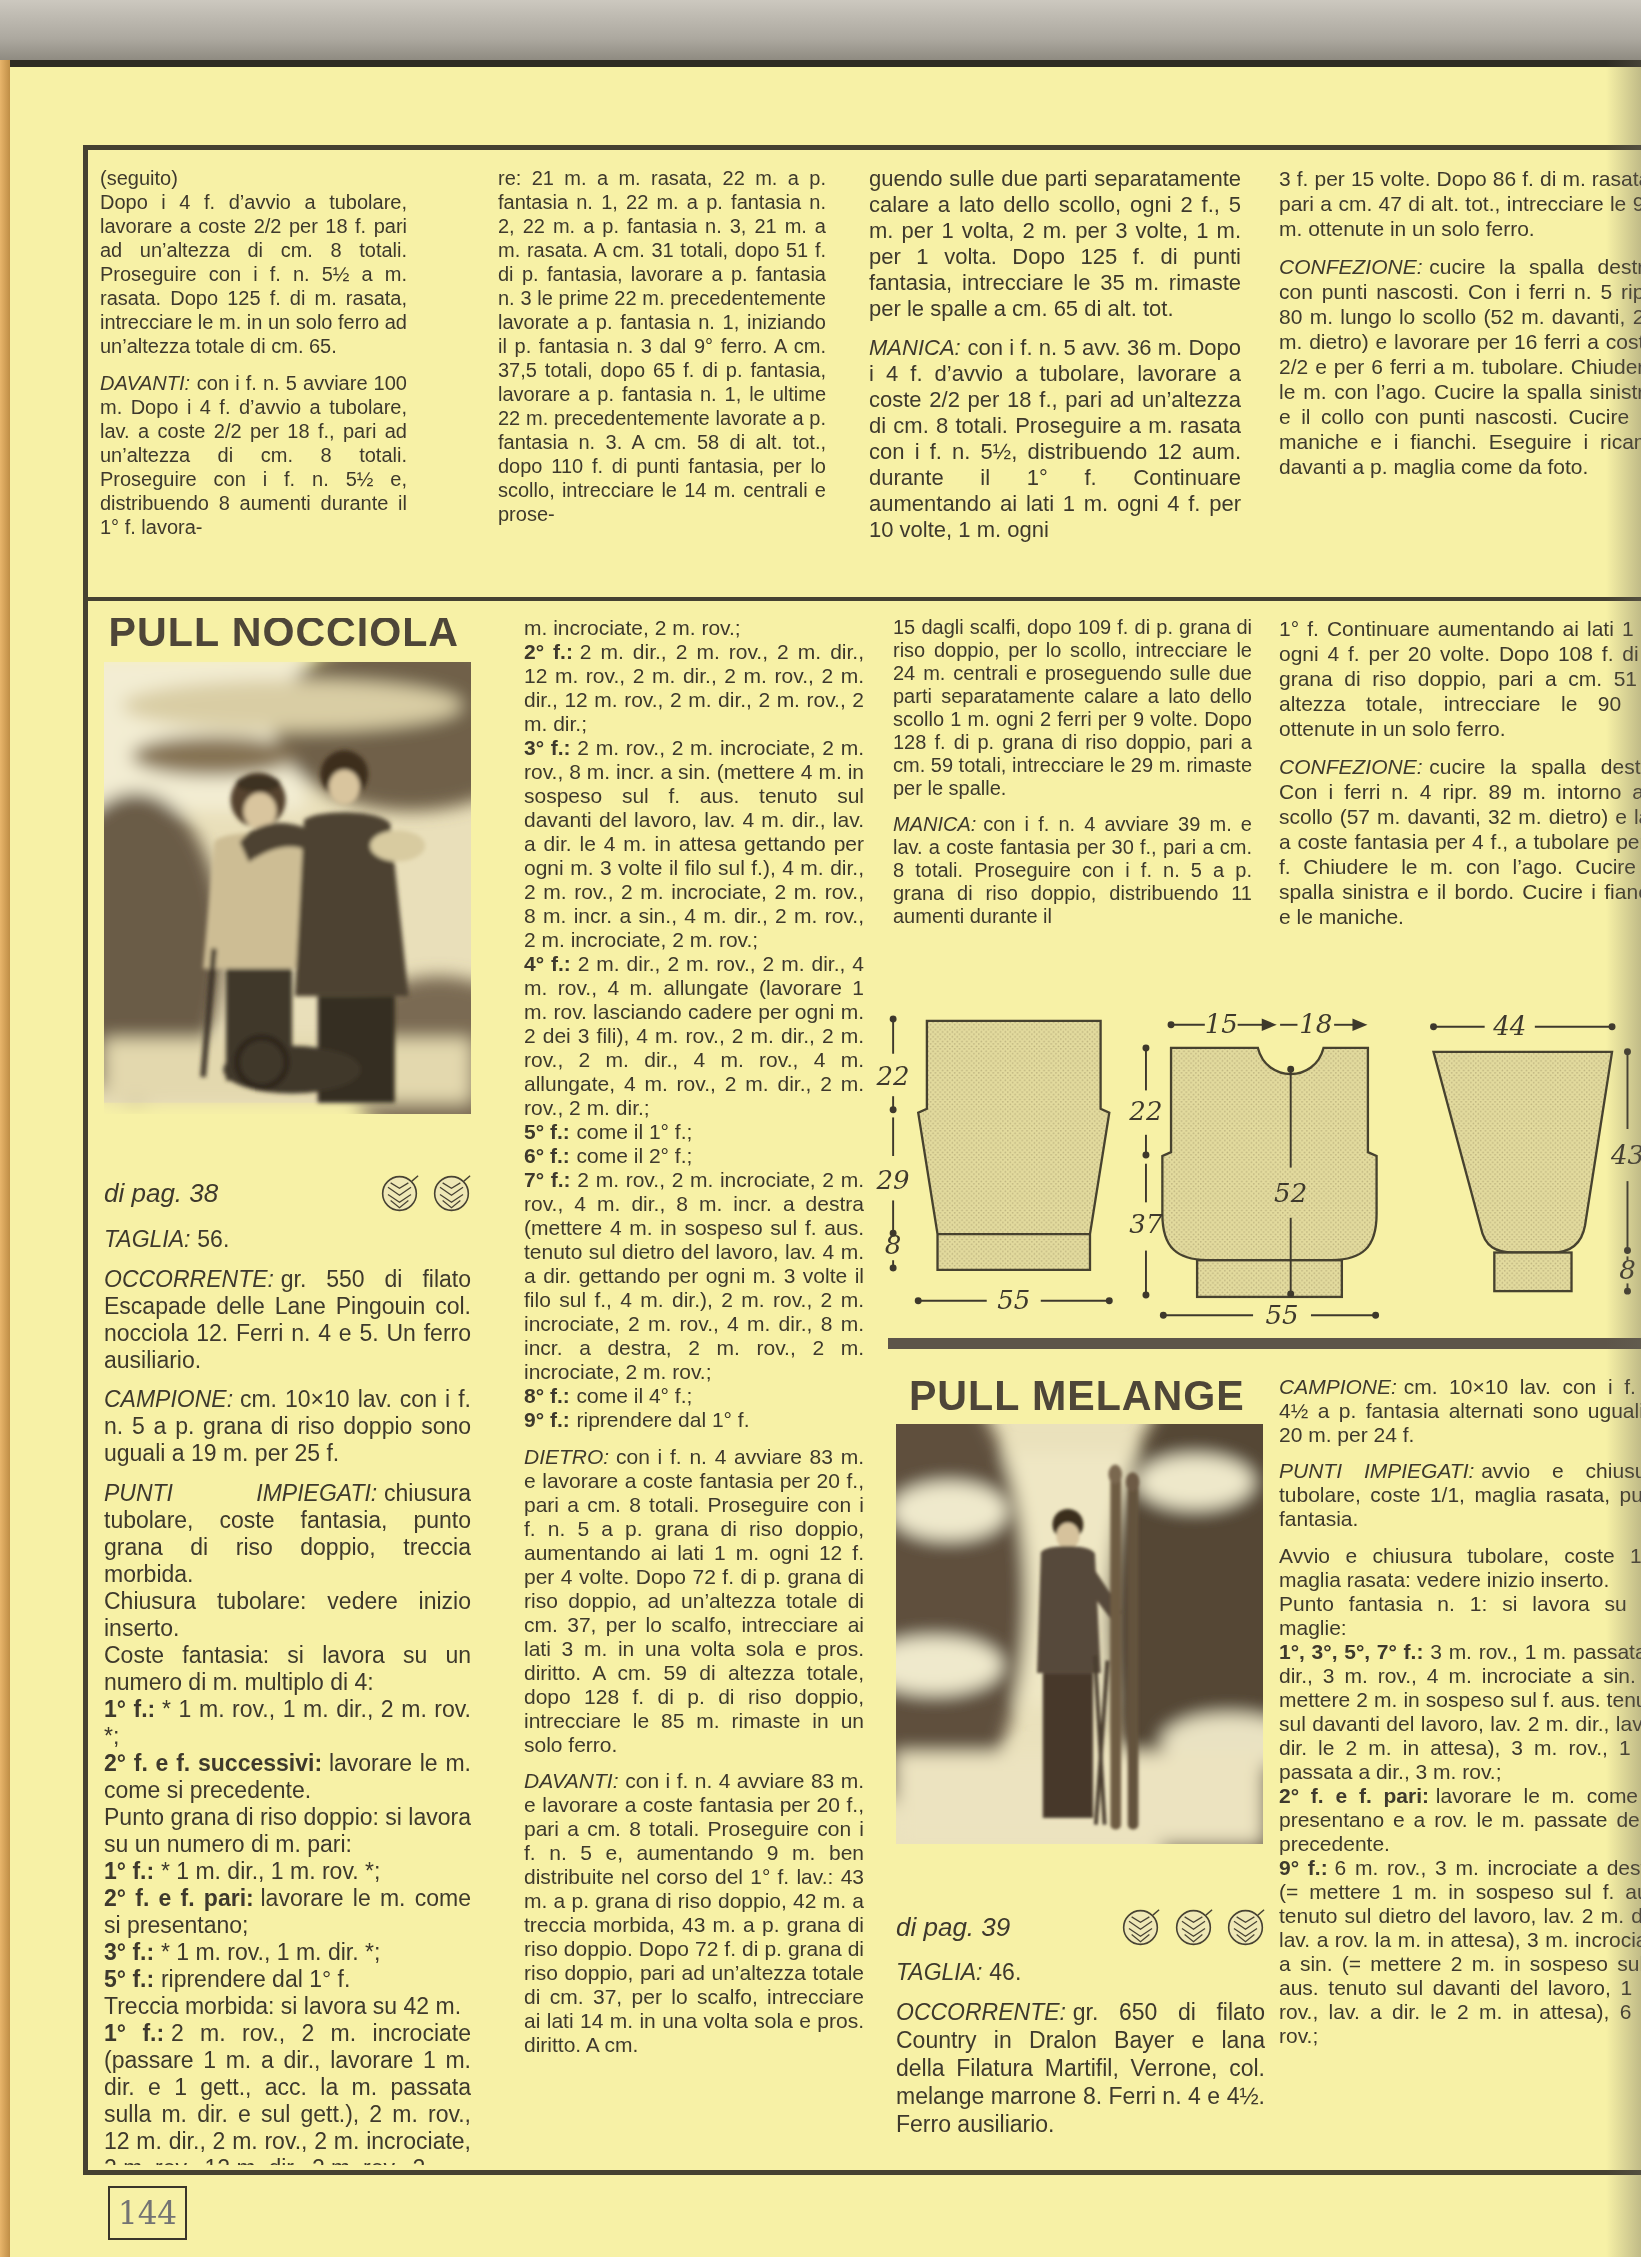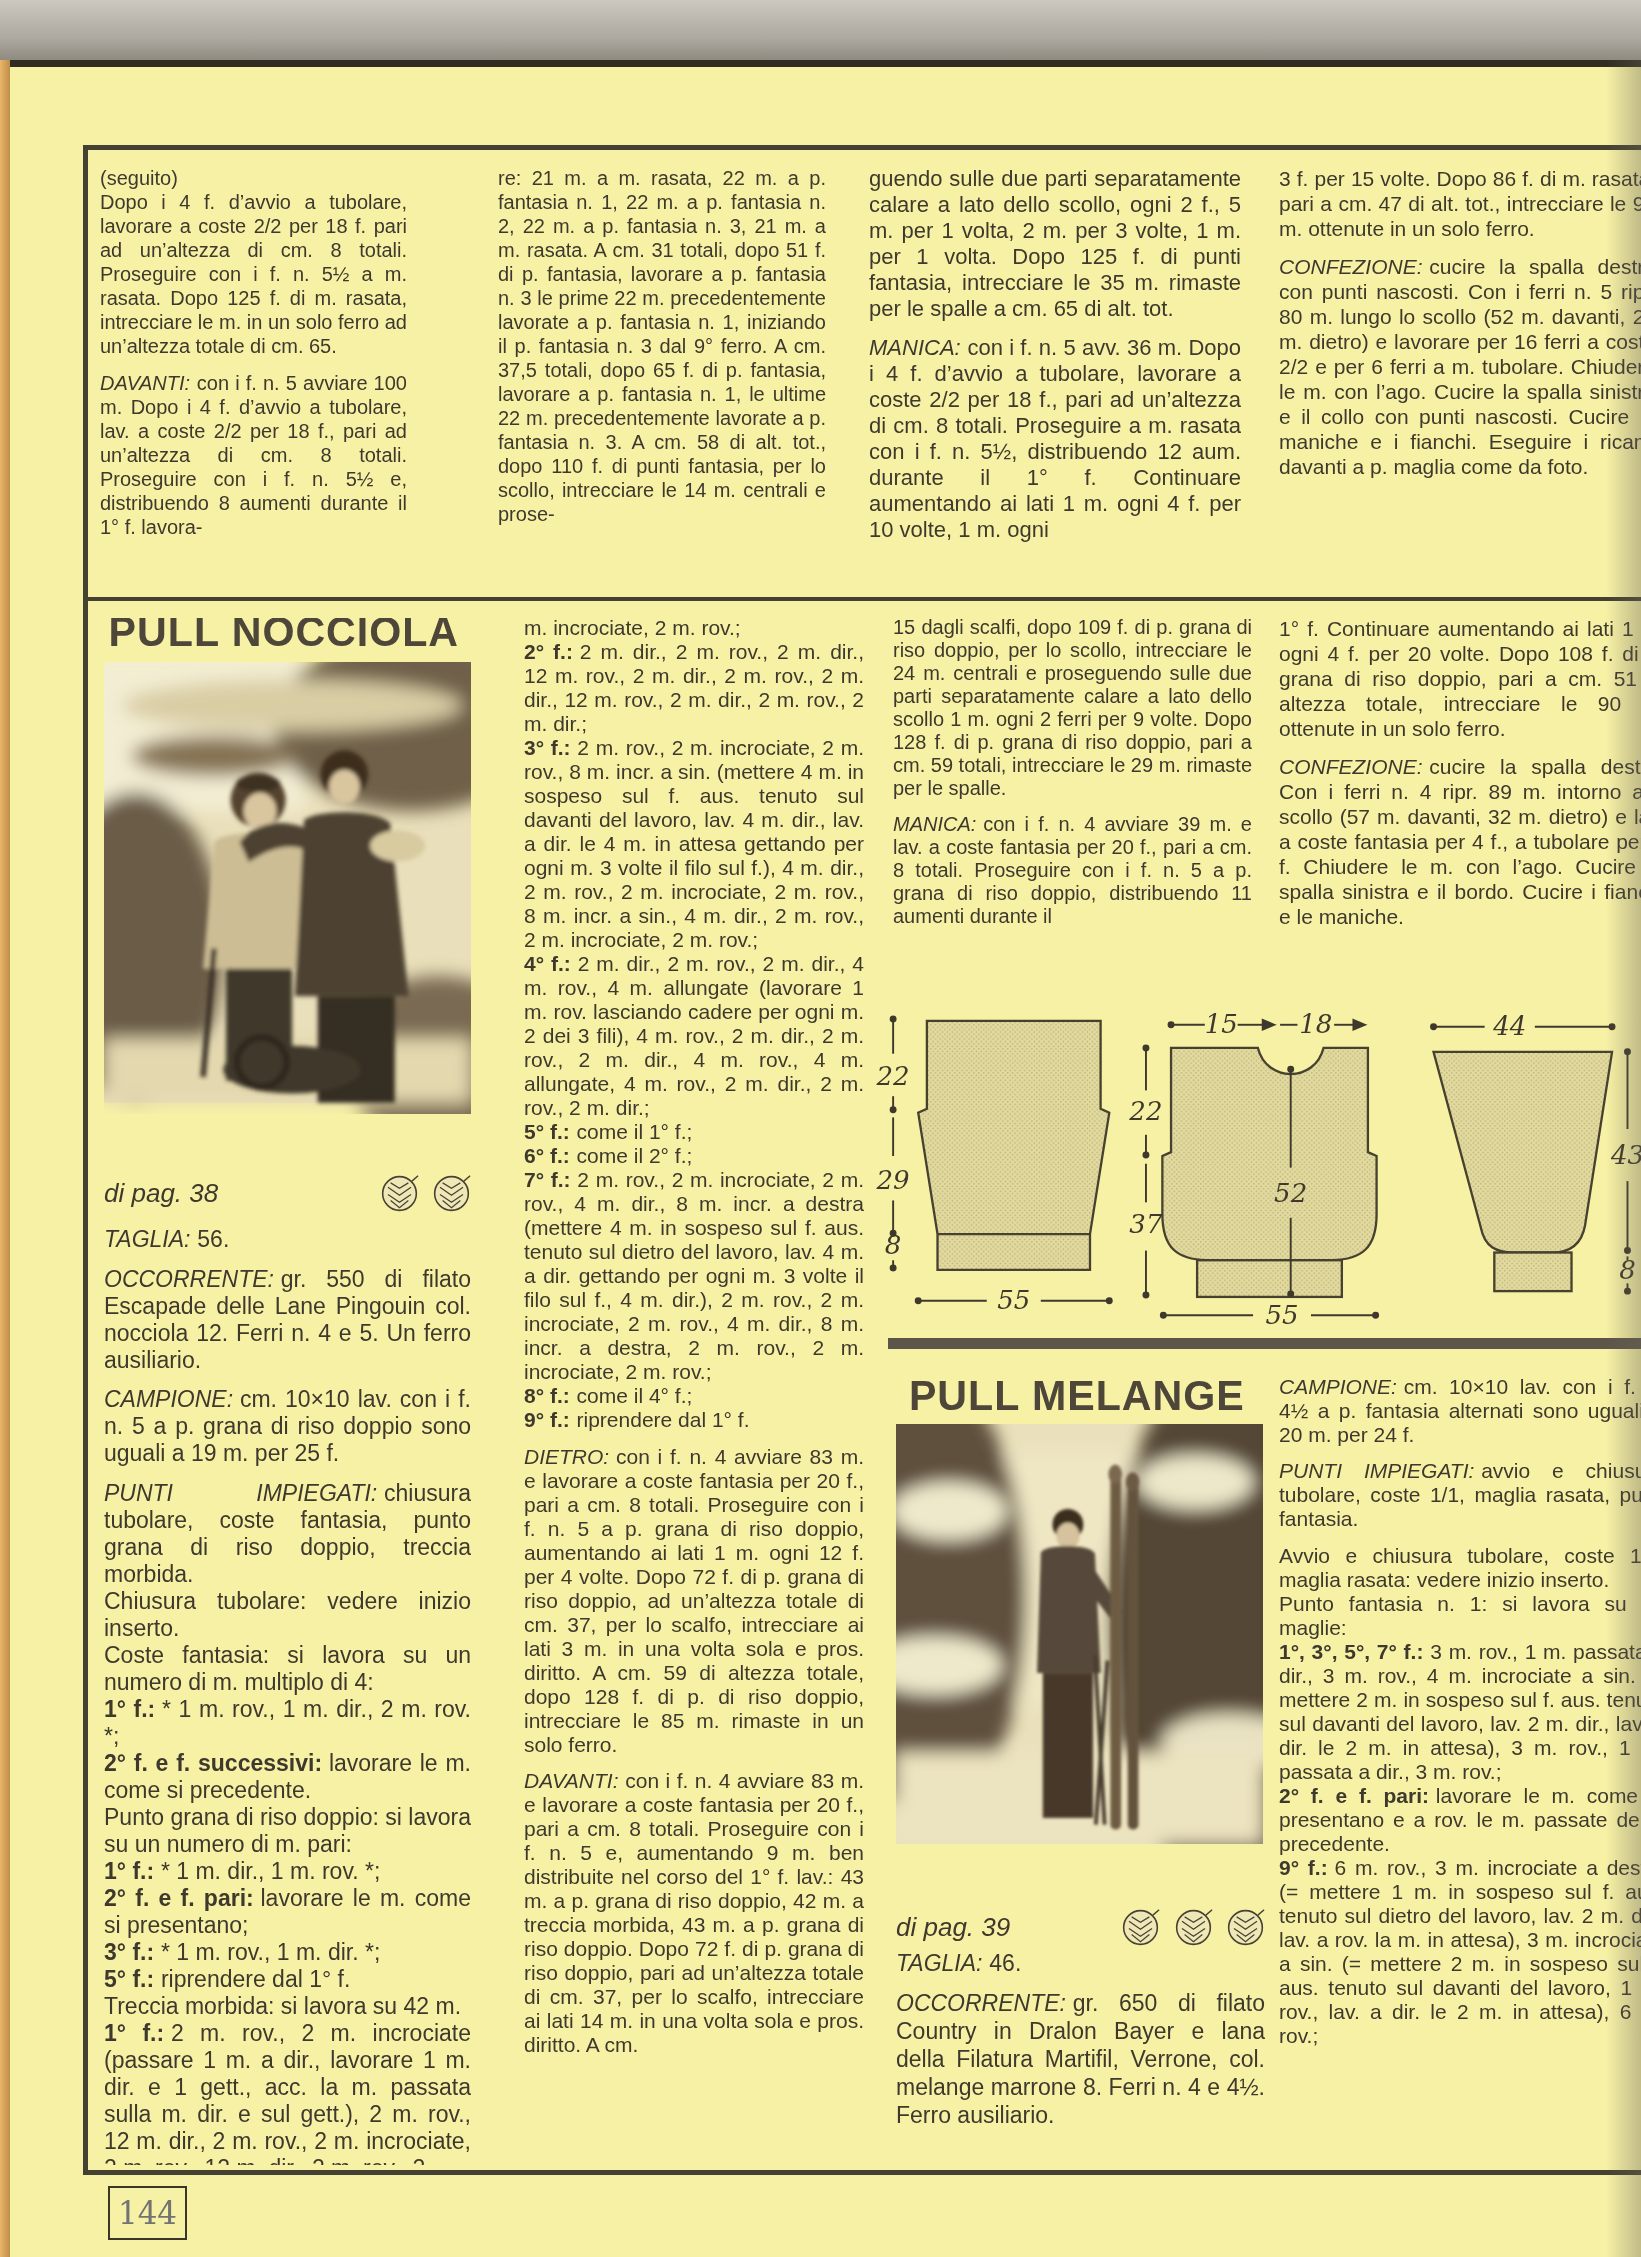--- a/index.html
+++ b/index.html
@@ -166,21 +166,21 @@
   <p><span class="lb">6° f.:</span><span>come il 2° f.;</span></p>
   <p><span class="lb">7° f.:</span><span>2 m. rov., 2 m. incrociate, 2 m. rov., 4 m. dir., 8 m. incr. a destra (mettere 4 m. in sospeso sul f. aus. tenuto sul dietro del lavoro, lav. 4 m. a dir. gettando per ogni m. 3 volte il filo sul f., 4 m. dir.), 2 m. rov., 2 m. incrociate, 2 m. rov., 4 m. dir., 8 m. incr. a destra, 2 m. rov., 2 m. incrociate, 2 m. rov.;</span></p>
   <p><span class="lb">8° f.:</span><span>come il 4° f.;</span></p>
   <p><span class="lb">9° f.:</span><span>riprendere dal 1° f.</span></p>
   <p class="blk"><span class="li">DIETRO:</span><span>con i f. n. 4 avviare 83 m. e lavorare a coste fantasia per 20 f., pari a cm. 8 totali. Proseguire con i f. n. 5 a p. grana di riso doppio, aumentando ai lati 1 m. ogni 12 f. per 4 volte. Dopo 72 f. di p. grana di riso doppio, ad un’altezza totale di cm. 37, per lo scalfo, intrecciare ai lati 3 m. in una volta sola e pros. diritto. A cm. 59 di altezza totale, dopo 128 f. di p. di riso doppio, intrecciare le 85 m. rimaste in un solo ferro.</span></p>
   <p class="blk"><span class="li">DAVANTI:</span><span>con i f. n. 4 avviare 83 m. e lavorare a coste fantasia per 20 f., pari a cm. 8 totali. Proseguire con i f. n. 5 e, aumentando 9 m. ben distribuite nel corso del 1° f. lav.: 43 m. a p. grana di riso doppio, 42 m. a treccia morbida, 43 m. a p. grana di riso doppio. Dopo 72 f. di p. grana di riso doppio, pari ad un’altezza totale di cm. 37, per lo scalfo, intrecciare ai lati 14 m. in una volta sola e pros. diritto. A cm.</span></p>
 </div>
 
 <div class="col" id="nc3">
   <p>15 dagli scalfi, dopo 109 f. di p. grana di riso doppio, per lo scollo, intrecciare le 24 m. centrali e proseguendo sulle due parti separatamente calare a lato dello scollo 1 m. ogni 2 ferri per 9 volte. Dopo 128 f. di p. grana di riso doppio, pari a cm. 59 totali, intrecciare le 29 m. rimaste per le spalle.</p>
-  <p class="blk"><span class="li">MANICA:</span><span>con i f. n. 4 avviare 39 m. e lav. a coste fantasia per 20 f., pari a cm. 8 totali. Proseguire con i f. n. 5 a p. grana di riso doppio, distribuendo 11 aumenti durante il</span></p>
+  <p class="blk"><span class="li">MANICA:</span><span>con i f. n. 4 avviare 39 m. e lav. a coste fantasia per 30 f., pari a cm. 8 totali. Proseguire con i f. n. 5 a p. grana di riso doppio, distribuendo 11 aumenti durante il</span></p>
 </div>
 
 <div class="col" id="nc4">
   <p>1° f. Continuare aumentando ai lati 1 m. ogni 4 f. per 20 volte. Dopo 108 f. di p. grana di riso doppio, pari a cm. 51 di altezza totale, intrecciare le 90 m. ottenute in un solo ferro.</p>
   <p class="blk"><span class="li">CONFEZIONE:</span><span>cucire la spalla destra. Con i ferri n. 4 ripr. 89 m. intorno allo scollo (57 m. davanti, 32 m. dietro) e lav. a coste fantasia per 4 f., a tubolare per 4 f. Chiudere le m. con l’ago. Cucire la spalla sinistra e il bordo. Cucire i fianchi e le maniche.</span></p>
 </div>
 
 <svg id="diagrams" viewBox="0 0 800 330" width="772" height="319">
   <defs>
     <pattern id="dg-dots" width="5" height="5" patternUnits="userSpaceOnUse">
@@ -331,21 +331,21 @@
           <line x1="36" y1="8" x2="43" y2="2" stroke="#474233" stroke-width="1.6"></line>
         </svg>
       <svg width="39" height="39" viewBox="0 0 44 44">
           <circle cx="22" cy="22" r="19" fill="#efe8b6" stroke="#474233" stroke-width="1.8"></circle>
           <path d="M9,15 L22,24 L35,15 M9,23 L22,32 L35,23 M12,30 L22,38 L32,30 M12,10 L22,16 L32,10" fill="none" stroke="#474233" stroke-width="1.4"></path>
           <line x1="36" y1="8" x2="43" y2="2" stroke="#474233" stroke-width="1.6"></line>
         </svg>
     </span>
   </div>
 
-  <p class="blk" style="margin-top:2px"><span class="li">TAGLIA:</span><span>46.</span></p>
+  <p class="blk" style="margin-top:11px"><span class="li">TAGLIA:</span><span>46.</span></p>
   <p class="blk"><span class="li">OCCORRENTE:</span><span>gr. 650 di filato Country in Dralon Bayer e lana della Filatura Martifil, Verrone, col. melange marrone 8. Ferri n. 4 e 4½. Ferro ausiliario.</span></p>
 </div>
 
 <div class="col" id="mc4">
   <p><span class="li">CAMPIONE:</span><span>cm. 10×10 lav. con i f. n. 4½ a p. fantasia alternati sono uguali a 20 m. per 24 f.</span></p>
   <p class="blk"><span class="li">PUNTI IMPIEGATI:</span><span>avvio e chiusura tubolare, coste 1/1, maglia rasata, punti fantasia.</span></p>
   <p class="blk">Avvio e chiusura tubolare, coste 1/1, maglia rasata: vedere inizio inserto.</p>
   <p>Punto fantasia n. 1: si lavora su 18 maglie:</p>
   <p><span class="lb">1°, 3°, 5°, 7° f.:</span><span>3 m. rov., 1 m. passata a dir., 3 m. rov., 4 m. incrociate a sin. (= mettere 2 m. in sospeso sul f. aus. tenuto sul davanti del lavoro, lav. 2 m. dir., lav. a dir. le 2 m. in attesa), 3 m. rov., 1 m. passata a dir., 3 m. rov.;</span></p>
   <p><span class="lb">2° f. e f. pari:</span><span>lavorare le m. come si presentano e a rov. le m. passate del f. precedente.</span></p>

